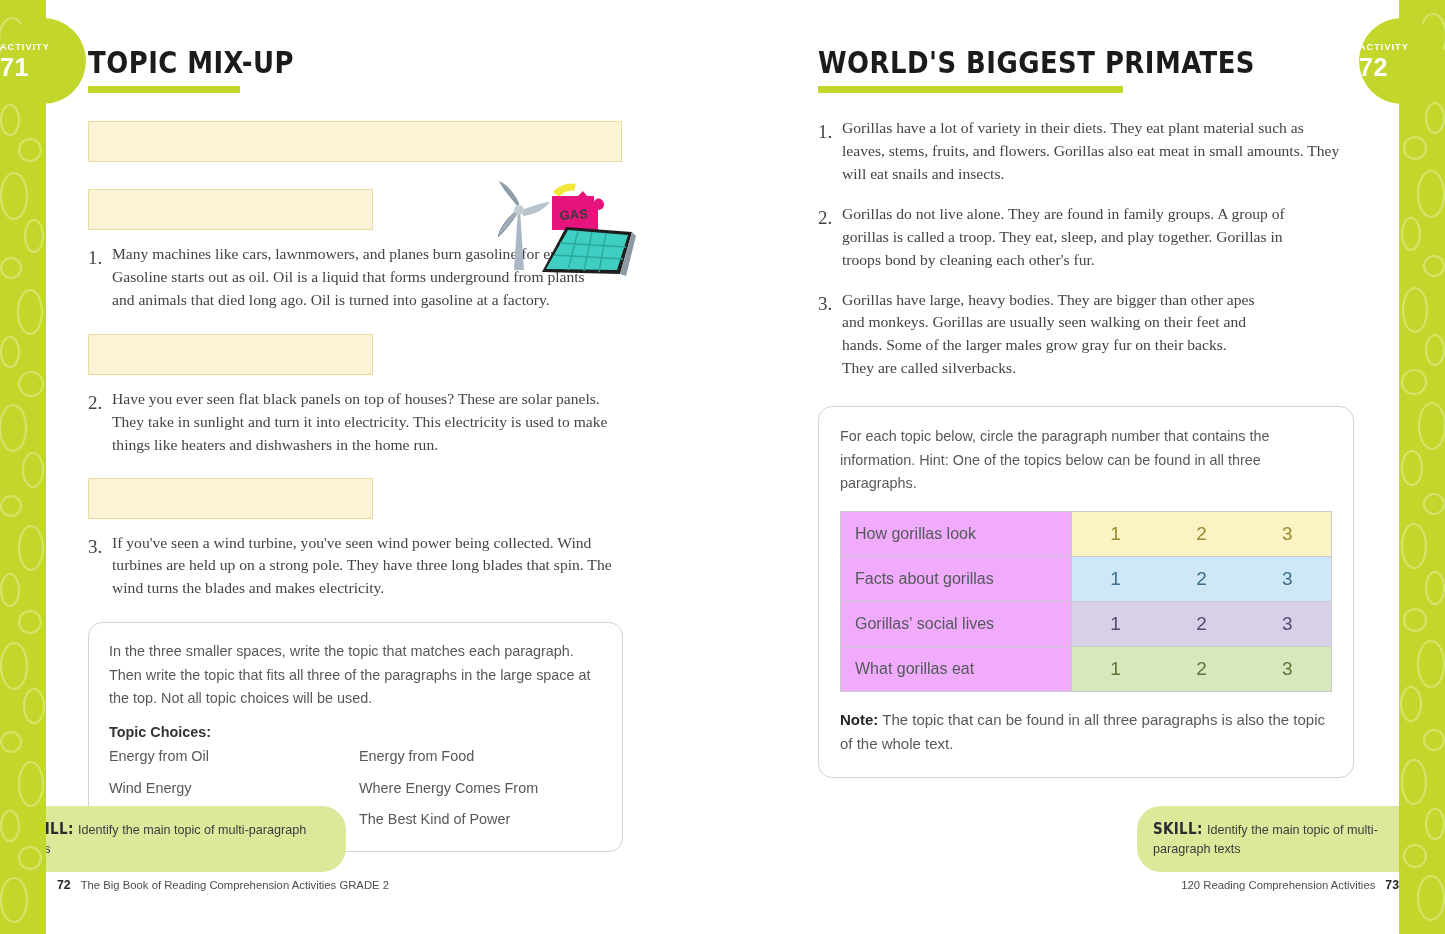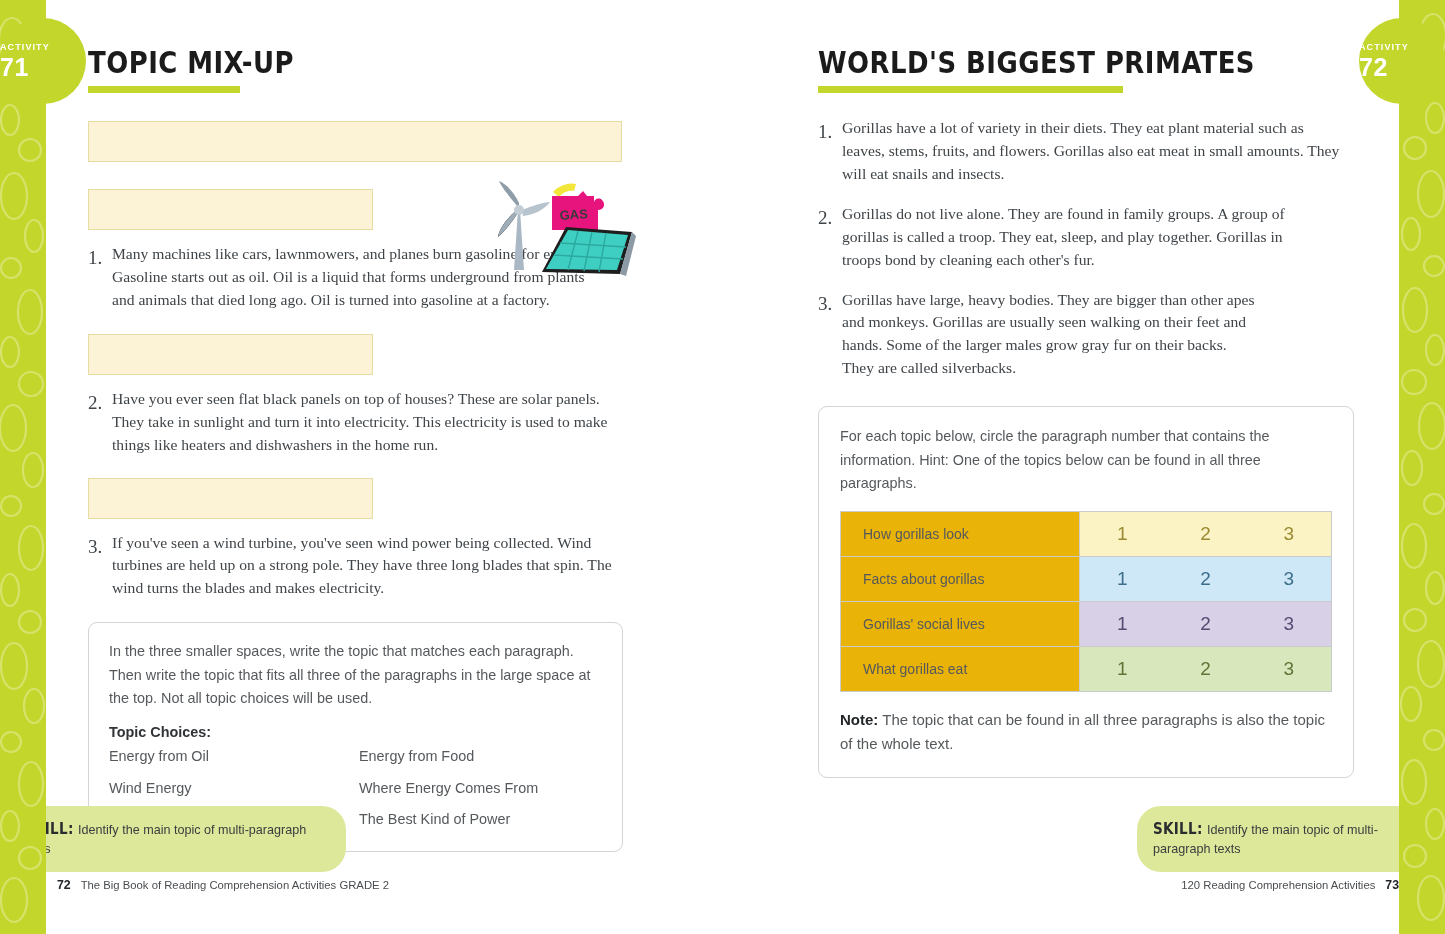--- a/index.html
+++ b/index.html
@@ -60,38 +60,38 @@
     font-family:"Liberation Serif", serif;font-size:19px;color:#3f4448;
     width:24px;flex:0 0 24px;line-height:1.45;padding-top:1px;
   }
   .para .body{
     font-family:"Liberation Serif", serif;font-size:15.6px;line-height:1.47;
     color:#3f4448;flex:1;
   }
 
   
   .inst-box{
-    border:1px solid #d2d4d6;border-radius:9px;background:#fff;
+    border:1px solid #d2d4d6;border-radius:14px;background:#fff;
     box-sizing:border-box;
   }
   .inst-text{
     font-size:14.4px;line-height:1.62;color:#55595c;
   }
   .choices-head{font-size:14.4px;font-weight:bold;color:#303436;margin-top:14px;}
   .choices-grid{
     display:grid;grid-template-columns:250px 1fr;row-gap:8px;margin-top:5px;
   }
   .choices-grid div{font-size:14.4px;line-height:1.62;color:#55595c;}
 
   
   .circ-table{border-collapse:collapse;width:100%;margin-top:16px;
     border:1px solid #c9cbcd;}
   .circ-table td{border:1px solid #c9cbcd;height:42px;}
   .circ-table td.label{
-    width:215px;padding-left:22px;font-size:14px;color:#55595c;background:#eab308;
+    width:215px;padding-left:14px;font-size:16px;color:#55595c;background:#f0abfc;
   }
   .circ-table td.numcell{
     text-align:center;font-size:19px;width:auto;border-left:none;border-right:none;
   }
   .circ-table td.numcell.first{border-left:1px solid #c9cbcd;}
   .circ-table td.numcell.last{border-right:1px solid #c9cbcd;}
   .note{font-size:15px;line-height:1.6;color:#55595c;margin-top:16px;}
   .note b{color:#232628;}
 
   

